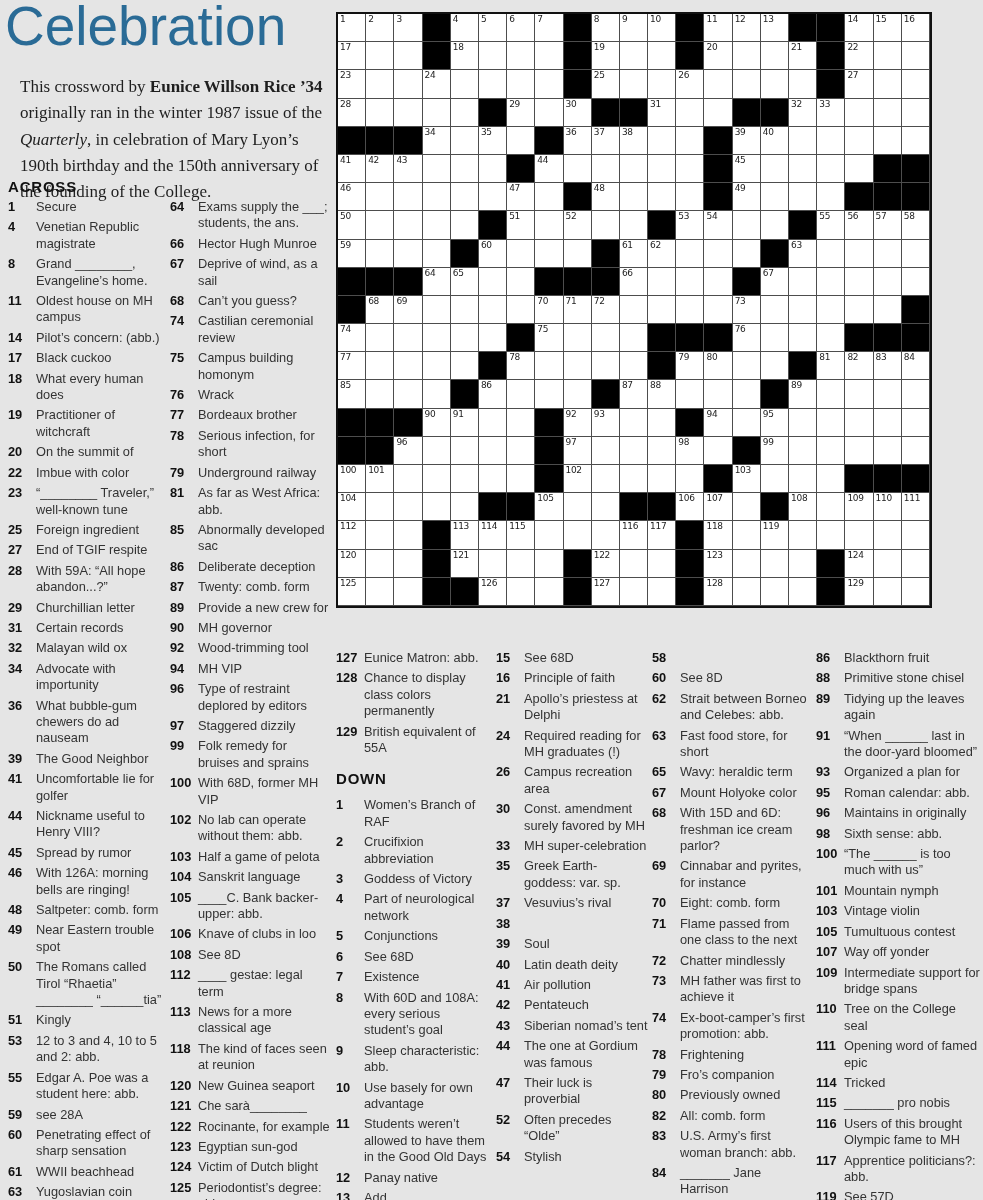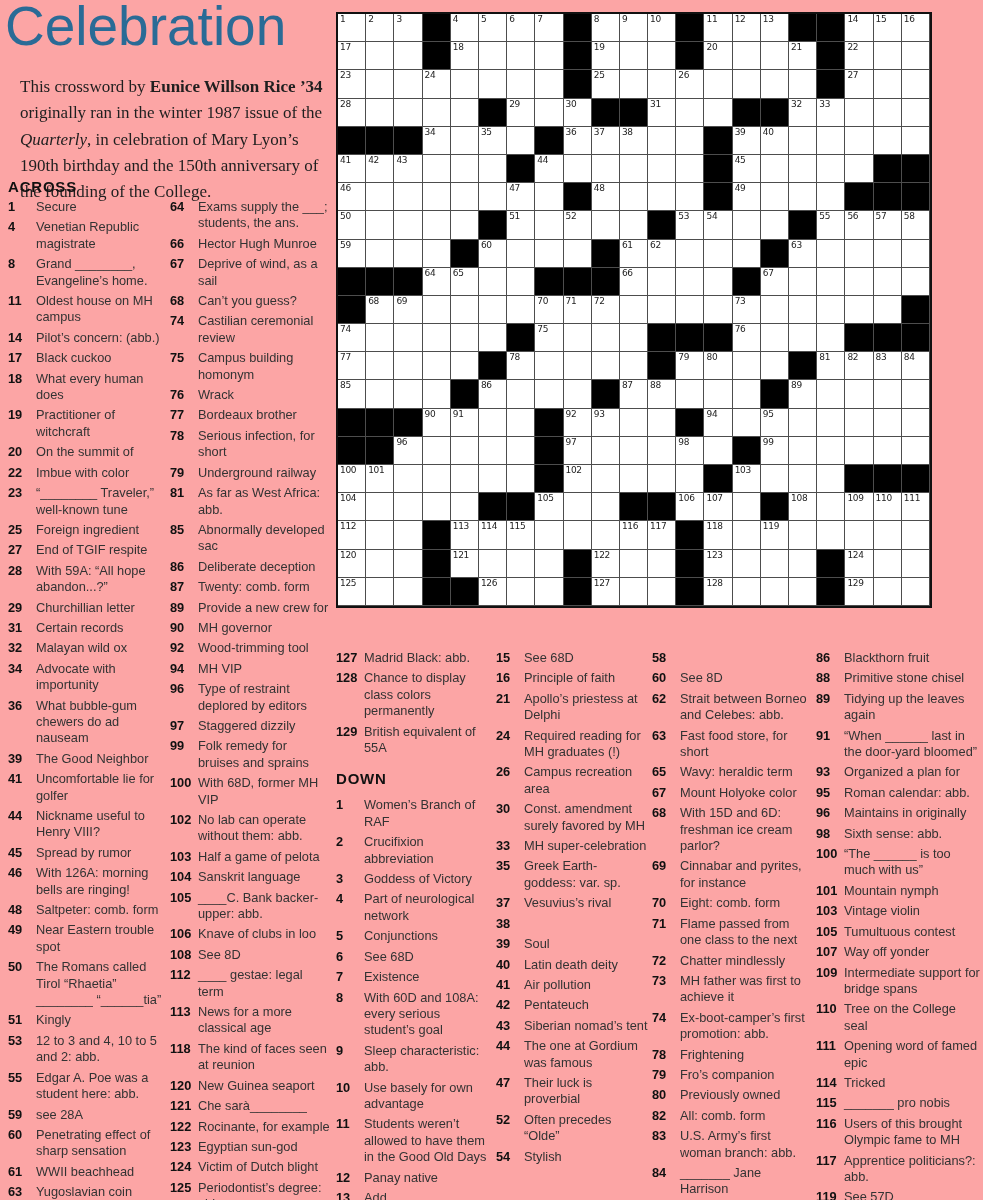--- a/index.html
+++ b/index.html
@@ -1,19 +1,19 @@
 <!DOCTYPE html>
 <html style="--title-blue: #2a6b96; --grid-black: #000000;"><head>
 <meta charset="utf-8">
 <style>
   :root { --title-blue:#2a6b96; --grid-black:#000000; }
   * { box-sizing: border-box; }
   html,body { margin:0; padding:0; background:#fff; }
   .page {
-    position:relative; width:983px; height:1200px; background:#fca5a5;
+    position:relative; width:983px; height:1200px; background:#e5e5e5;
     overflow:hidden; font-family:"Liberation Sans", sans-serif;
   }
   .title {
     position:absolute; left:5px; top:-6px; margin:0;
     font-size:55px; font-weight:300; letter-spacing:0px;
     color:var(--title-blue); font-family:"Liberation Sans", sans-serif;
   }
   .intro {
     position:absolute; left:8px; top:62px; width:312px; margin:12px;
     font-family:Liberation Serif, serif; font-size:17px; line-height:1.55;
@@ -1051,21 +1051,21 @@
         <span class="num">129</span>
       </div>
       <div class="cell"></div>
       <div class="cell"></div>
     </div>
 
   <div class="clue-col bcol col-b1">
     <div>
         <div class="clue">
           <span class="cn">127</span>
-          <span class="ct">Madrid Black: abb.</span>
+          <span class="ct">Eunice Matron: abb.</span>
         </div>
         <div class="clue">
           <span class="cn">128</span>
           <span class="ct">Chance to display class colors permanently</span>
         </div>
         <div class="clue">
           <span class="cn">129</span>
           <span class="ct">British equivalent of 55A</span>
         </div>
       </div>

